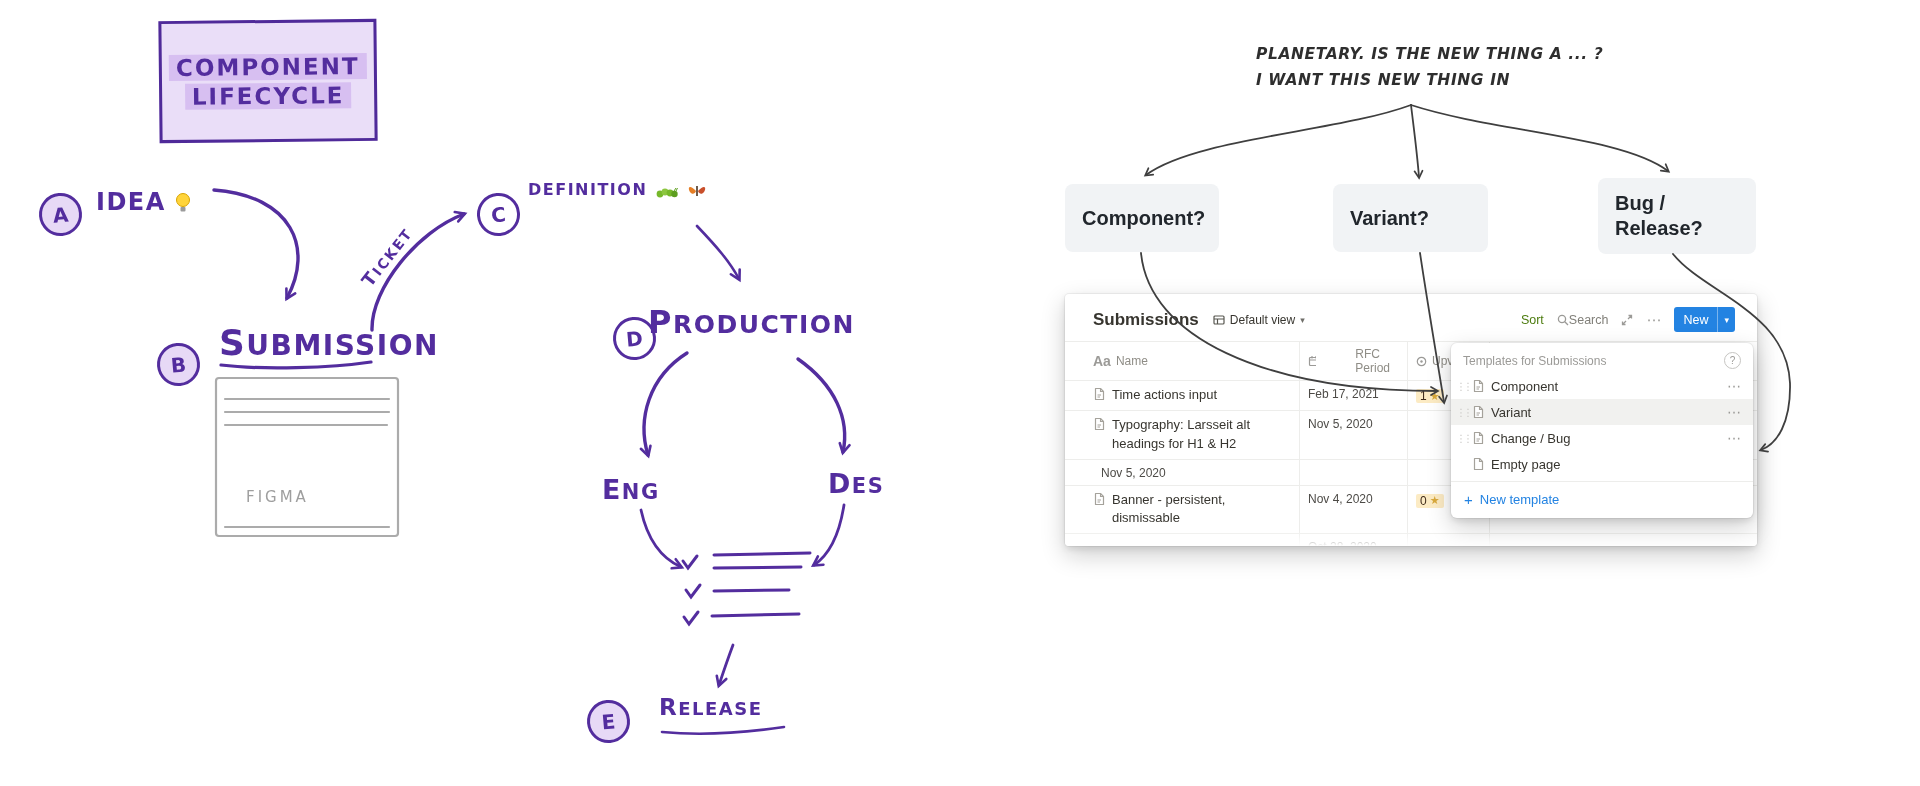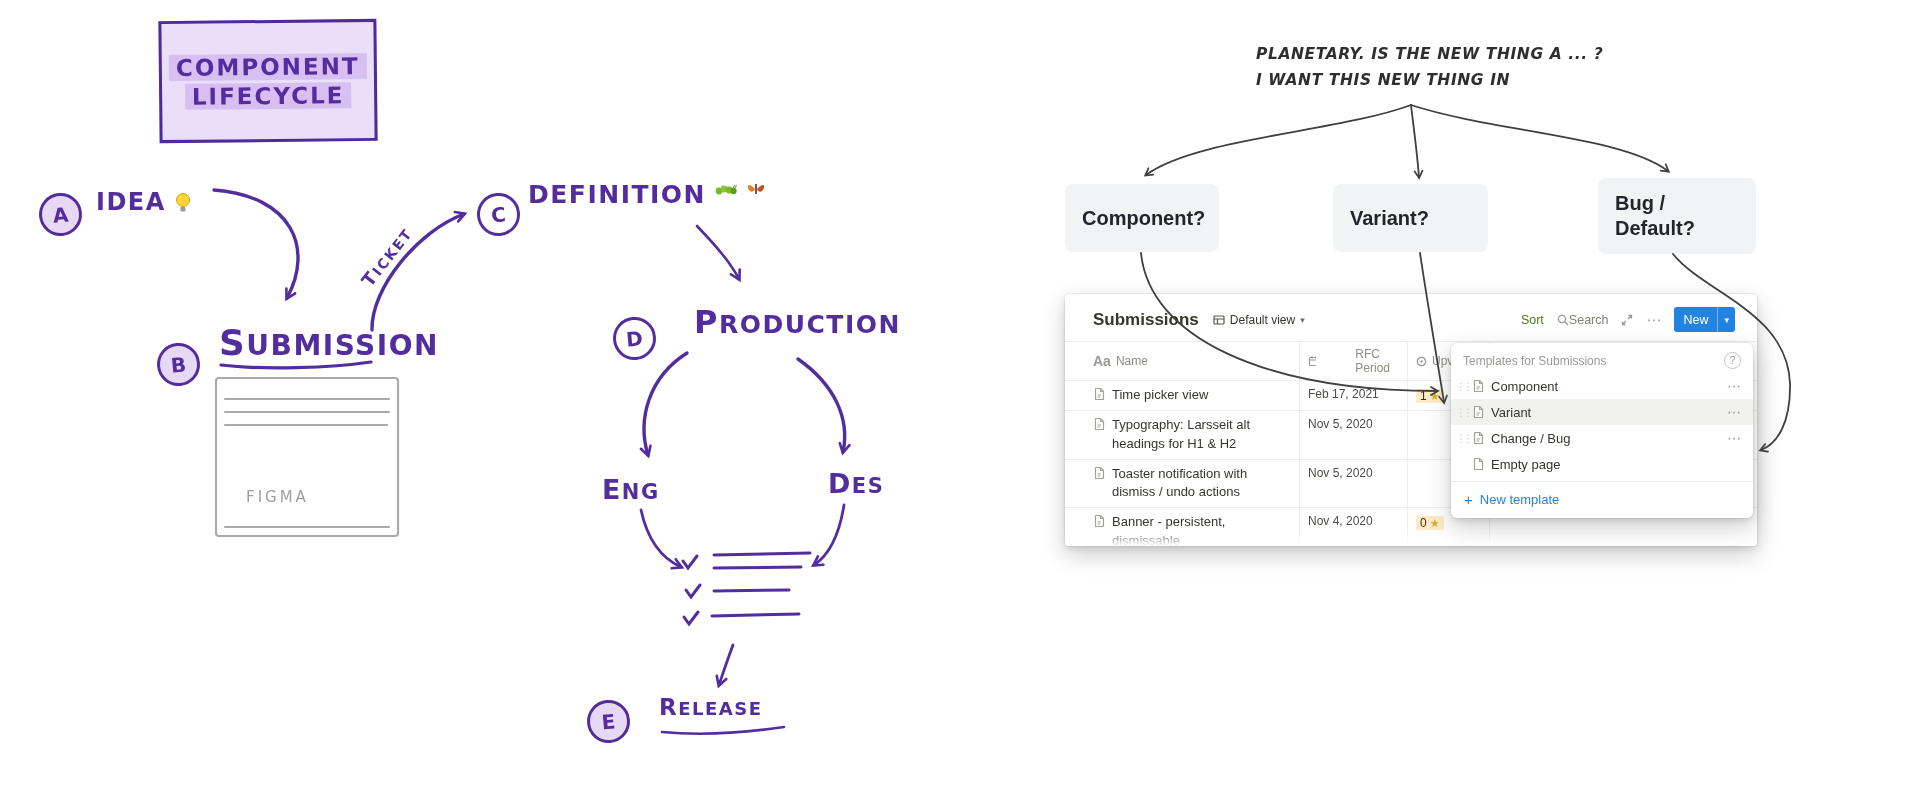--- a/index.html
+++ b/index.html
@@ -164,40 +164,40 @@
   <div class="badge hl" style="left:157px;top:343px;">
     <span>B</span>
     </div>
   <div class="hand" style="left:219px;top:322px;font-size:28px;">Submission</div>
 
   <div class="hand" style="left:352px;top:246px;font-size:14px;letter-spacing:2px;transform:rotate(-52deg);">Ticket</div>
 
   <div class="badge" style="left:477px;top:193px;">
     <span>C</span>
     </div>
-  <div class="hand" style="left:528px;top:180px;font-size:25px;display:flex;align-items:flex-start;gap:8px;">
+  <div class="hand" style="left:528px;top:180px;font-size:16px;display:flex;align-items:flex-end;gap:8px;">
     <span>Definition</span>
     <svg width="24" height="16">
       <circle cx="5" cy="11" r="3.4" fill="#76b82a"></circle>
         <circle cx="10" cy="9" r="3.4" fill="#8cc63f"></circle>
       <circle cx="15" cy="10" r="3.4" fill="#76b82a"></circle>
         <circle cx="19.5" cy="11" r="3.2" fill="#5d9e1f"></circle>
       <path d="M19 8 l2 -3 M21 8 l1.5 -3" stroke="#5d9e1f" stroke-width="1"></path>
     </svg>
     <svg width="20" height="17">
       <path d="M9 9 C3 2 0 5 3 10 C5 13 8 12 9 9 Z" fill="#e57e25"></path>
       <path d="M11 9 C17 2 20 5 17 10 C15 13 12 12 11 9 Z" fill="#c94f2b"></path>
       <path d="M10 4 L10 14" stroke="#4a3320" stroke-width="1.6"></path>
     </svg>
   </div>
 
   <div class="badge" style="left:613px;top:317px;">
     <span>D</span>
     </div>
-  <div class="hand" style="left:694px;top:303px;font-size:25px;">Production</div>
+  <div class="hand" style="left:648px;top:303px;font-size:25px;">Production</div>
 
   <div class="hand" style="left:602px;top:474px;font-size:21px;">Eng</div>
   <div class="hand" style="left:828px;top:468px;font-size:21px;">Des</div>
 
   <div class="figma-label">Figma</div>
 
   <div class="badge hl" style="left:587px;top:700px;">
     <span>E</span>
     </div>
   <div class="hand" style="left:659px;top:694px;font-size:18px;">Release</div>
@@ -208,21 +208,21 @@
   </div>
 
   <div class="opt opt-variant">
     <span>Variant?</span>
     </div>
   <div class="opt opt-component">
     <span>Component?</span>
     </div>
   <div class="opt opt-bug">
     <span>Bug /</span>
-    <span>Default?</span>
+    <span>Release?</span>
     </div>
 
   <div class="card">
     <div class="card-head">
       <div class="card-title">Submissions</div>
       <div class="view-select">
         <svg width="12" height="12">
           <rect x="1" y="2" width="10" height="8" rx="1" fill="none" stroke="#57564f" stroke-width="1.2"></rect>
           <path d="M1 5 h10 M4.5 5 v5" stroke="#57564f" stroke-width="1.2"></path>
         </svg>
@@ -276,21 +276,21 @@
       <div class="cell hcell last"></div>
     </div>
 
     <div class="trow">
       <div class="cell gutter"></div>
       <div class="cell name-cell">
         <svg width="12" height="14">
           <path d="M2.5 1.5 h5 l3 3 v8 h-8 z" fill="#fff" stroke="#a5a29b" stroke-width="1.2" stroke-linejoin="round"></path>
           <path d="M7.5 1.5 v3 h3 M4.5 8 h3.5 M4.5 10 h2.5" fill="none" stroke="#a5a29b" stroke-width="1.1"></path>
         </svg>
-        <span>Time picker view</span>
+        <span>Time actions input</span>
       </div>
       <div class="cell rfc" style="padding-left:8px;">Feb 17, 2021</div>
       <div class="cell" style="padding:5px 8px;">
         <span class="chip">
             <span>1</span>
           <span class="star">★</span>
           </span>
       </div>
       <div class="cell last"></div>
     </div>
@@ -304,27 +304,20 @@
         </svg>
         <span>Typography: Larsseit alt headings for H1 &amp; H2</span>
       </div>
       <div class="cell rfc" style="padding-left:8px;">Nov 5, 2020</div>
       <div class="cell"></div>
       <div class="cell last"></div>
     </div>
 
     <div class="trow">
       <div class="cell gutter"></div>
-      <div class="cell name-cell">
-        <svg width="12" height="14">
-          <path d="M2.5 1.5 h5 l3 3 v8 h-8 z" fill="#fff" stroke="#a5a29b" stroke-width="1.2" stroke-linejoin="round"></path>
-          <path d="M7.5 1.5 v3 h3 M4.5 8 h3.5 M4.5 10 h2.5" fill="none" stroke="#a5a29b" stroke-width="1.1"></path>
-        </svg>
-        <span>Toaster notification with dismiss / undo actions</span>
-      </div>
       <div class="cell rfc" style="padding-left:8px;">Nov 5, 2020</div>
       <div class="cell"></div>
       <div class="cell last"></div>
     </div>
 
     <div class="trow">
       <div class="cell gutter"></div>
       <div class="cell name-cell">
         <svg width="12" height="14">
           <path d="M2.5 1.5 h5 l3 3 v8 h-8 z" fill="#fff" stroke="#a5a29b" stroke-width="1.2" stroke-linejoin="round"></path>

